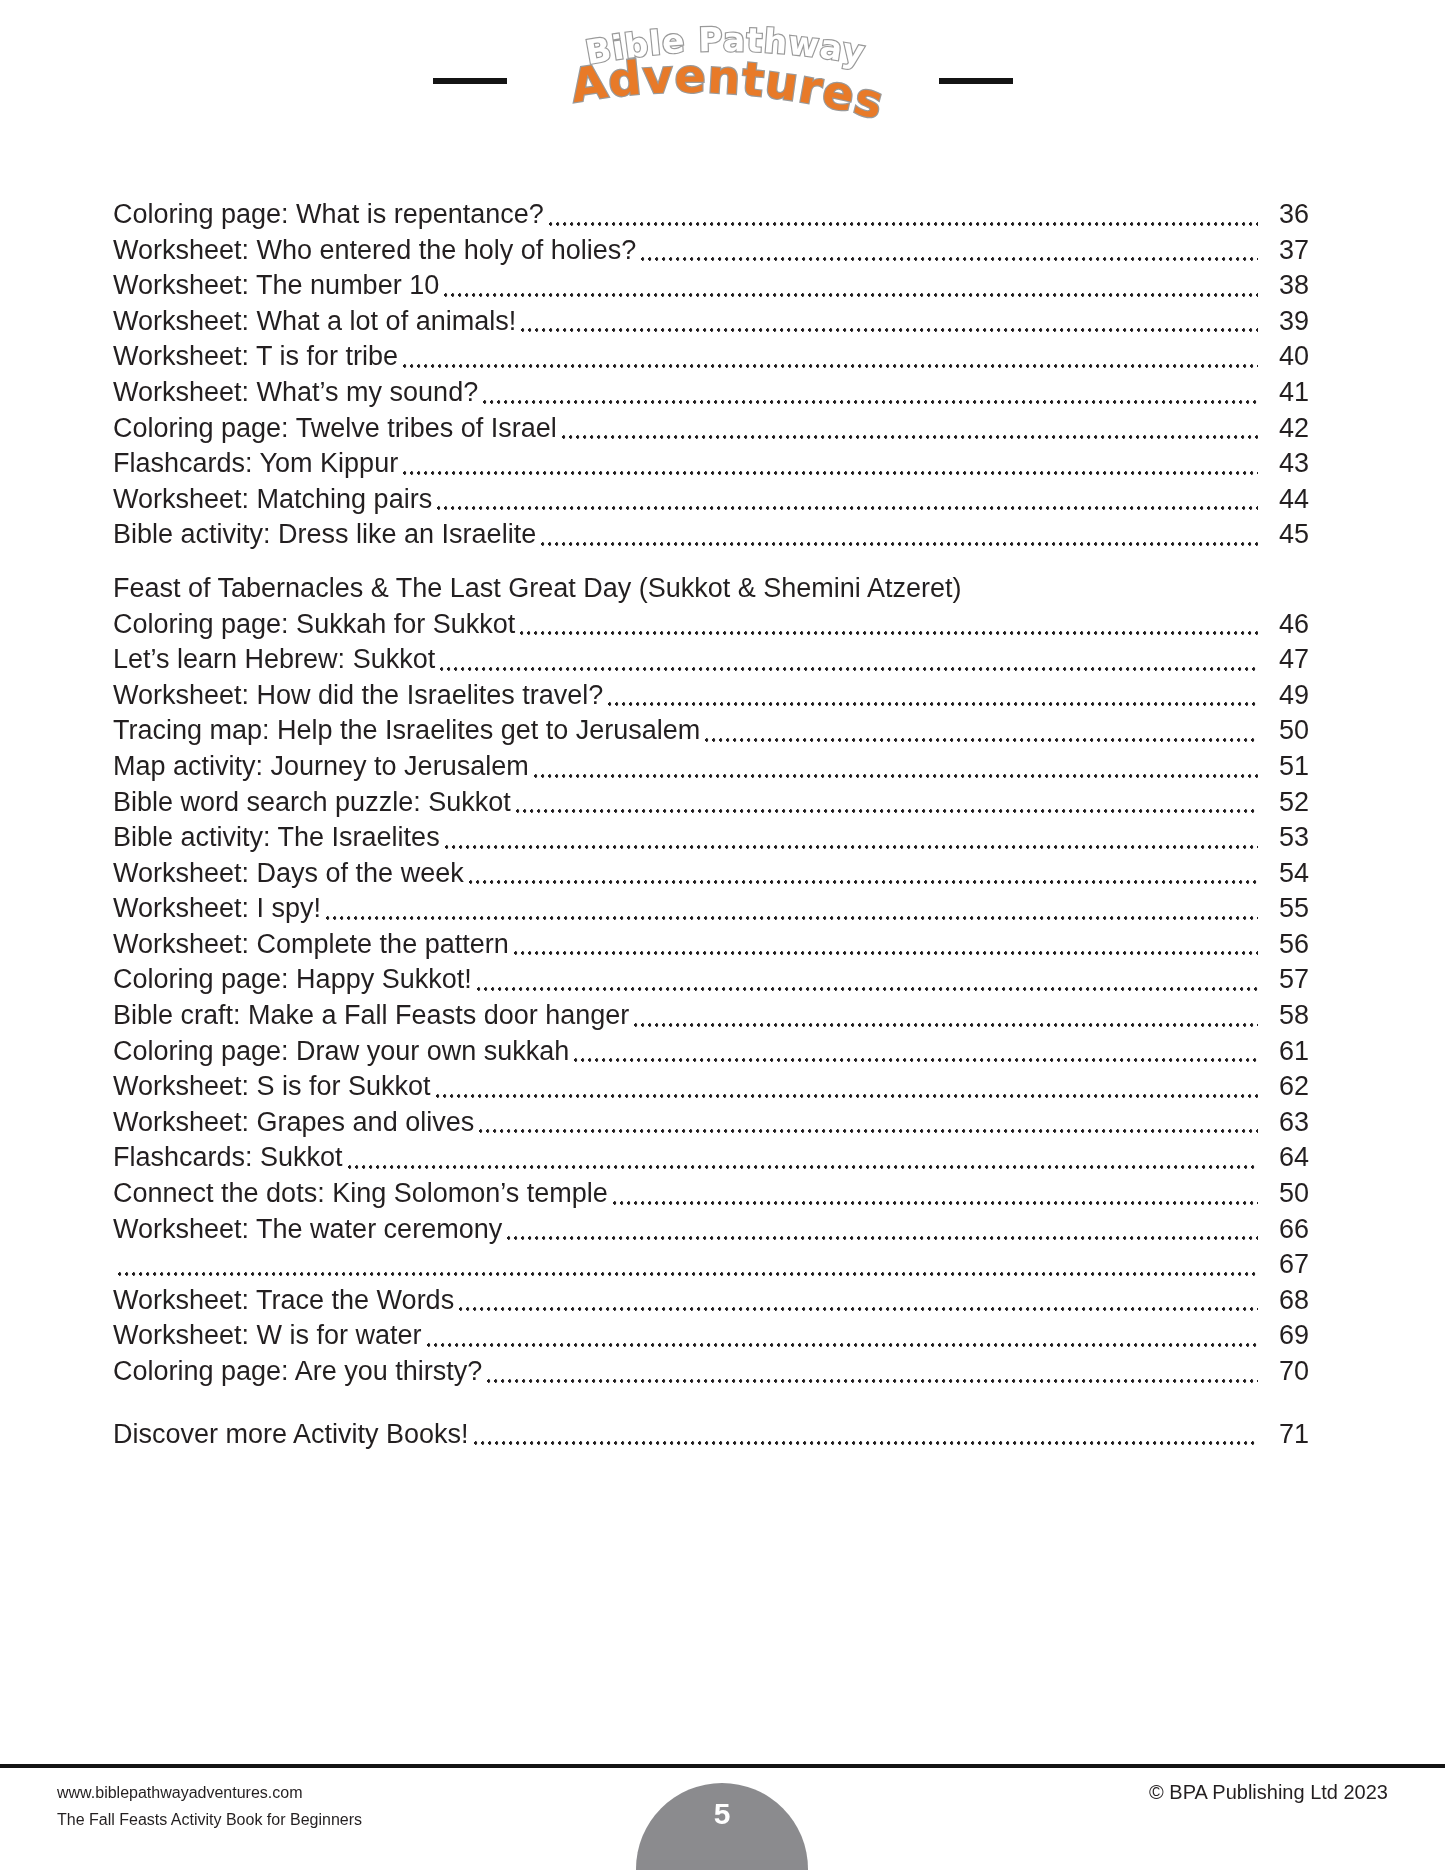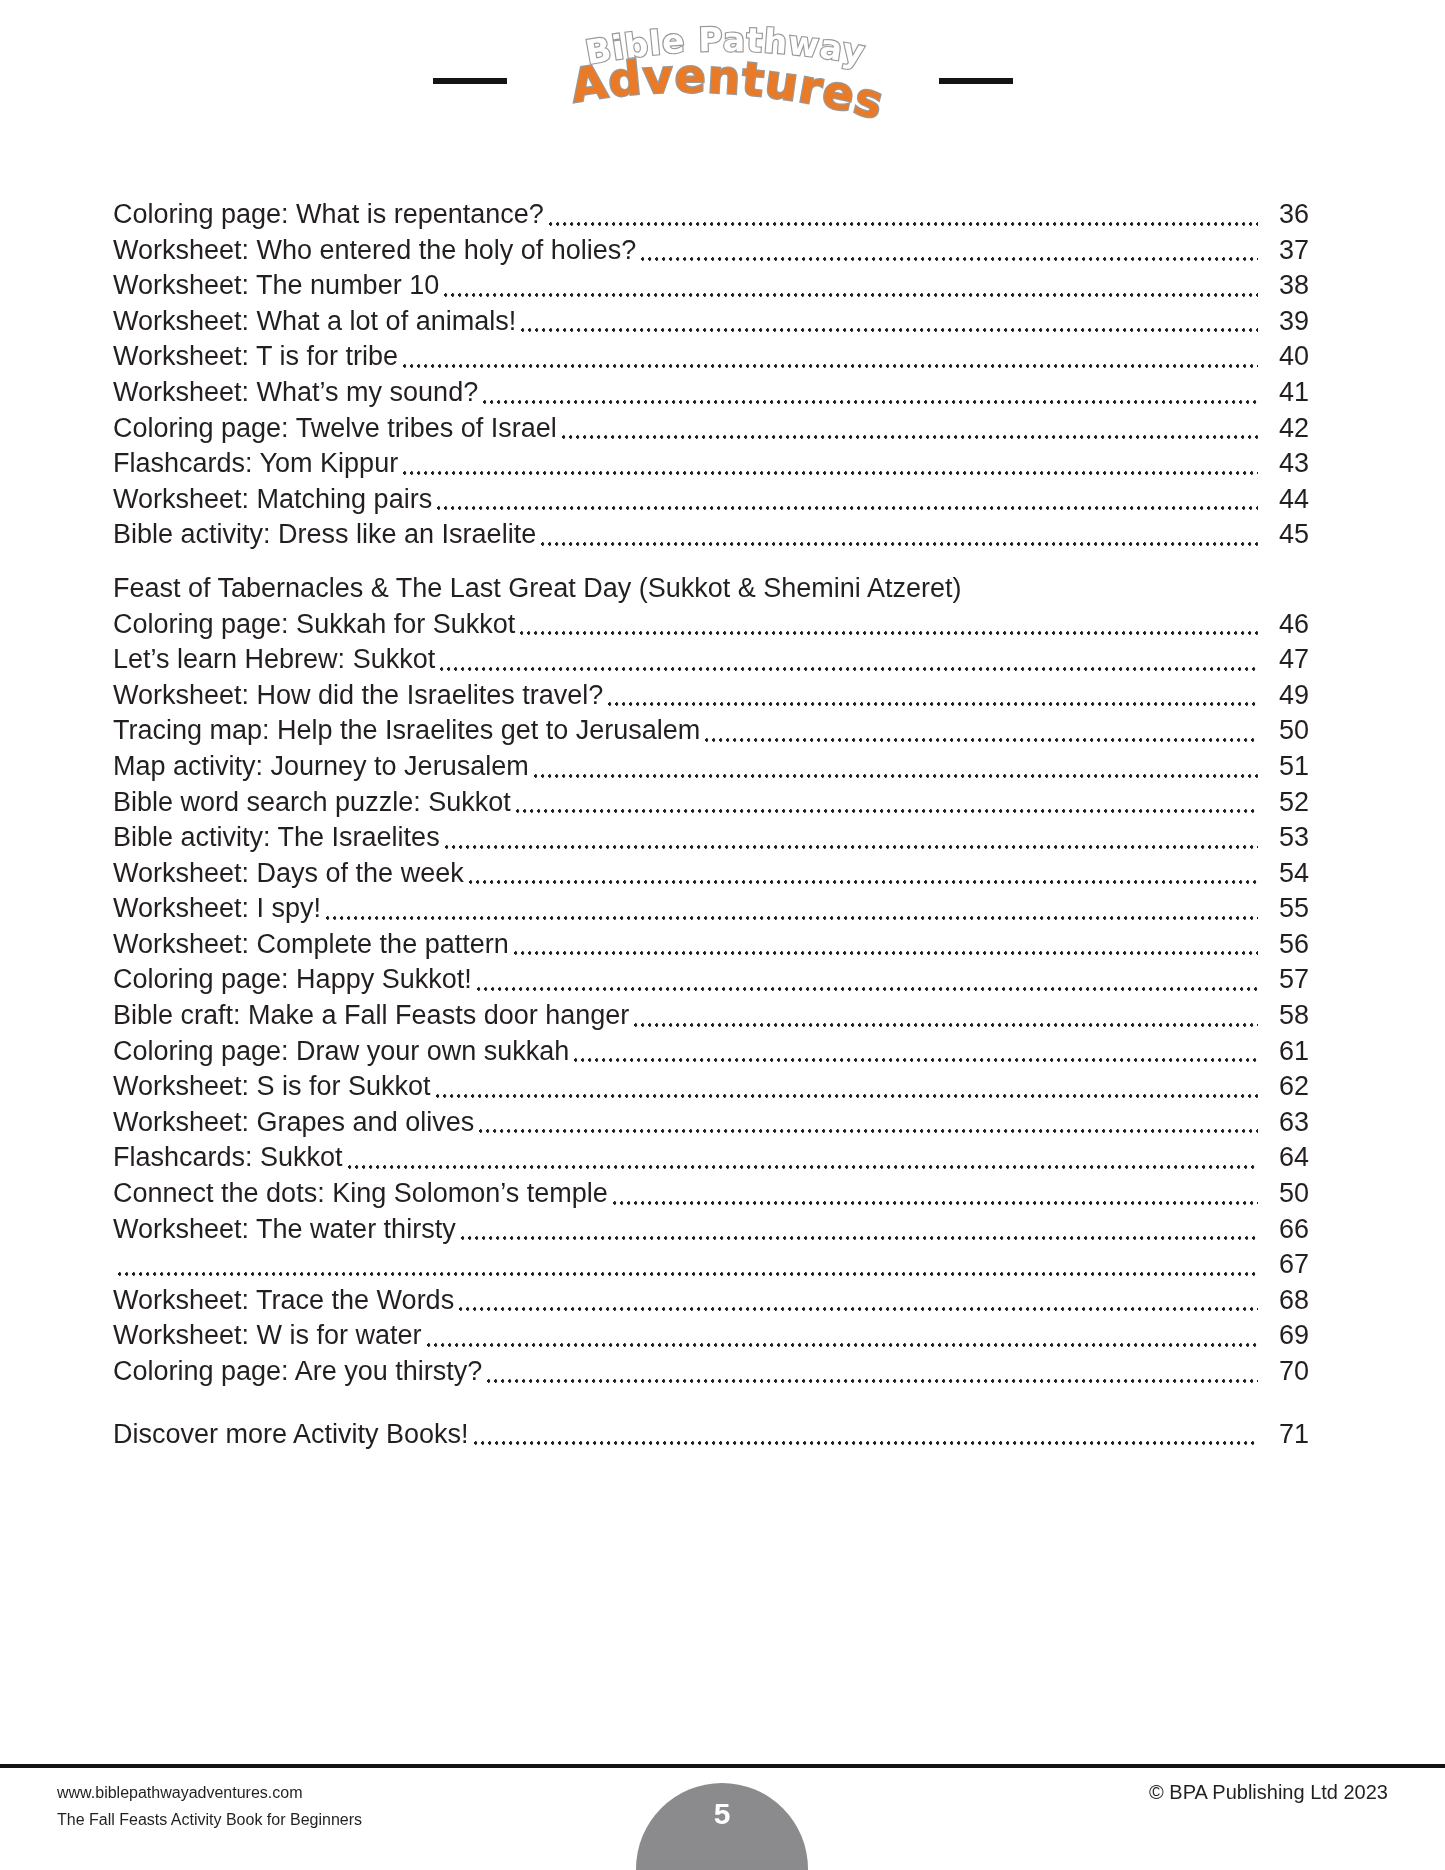--- a/index.html
+++ b/index.html
@@ -198,21 +198,21 @@
           <span class="toc-label">Flashcards: Sukkot</span>
           <span class="toc-leader"></span>
           <span class="toc-page">64</span>
         </div>
         <div class="toc-row">
           <span class="toc-label">Connect the dots: King Solomon’s temple</span>
           <span class="toc-leader"></span>
           <span class="toc-page">50</span>
         </div>
         <div class="toc-row">
-          <span class="toc-label">Worksheet: The water thirsty</span>
+          <span class="toc-label">Worksheet: The water ceremony</span>
           <span class="toc-leader"></span>
           <span class="toc-page">66</span>
         </div>
         <div class="toc-row">
           <span class="toc-leader"></span>
           <span class="toc-page">67</span>
         </div>
         <div class="toc-row">
           <span class="toc-label">Worksheet: Trace the Words</span>
           <span class="toc-leader"></span>

